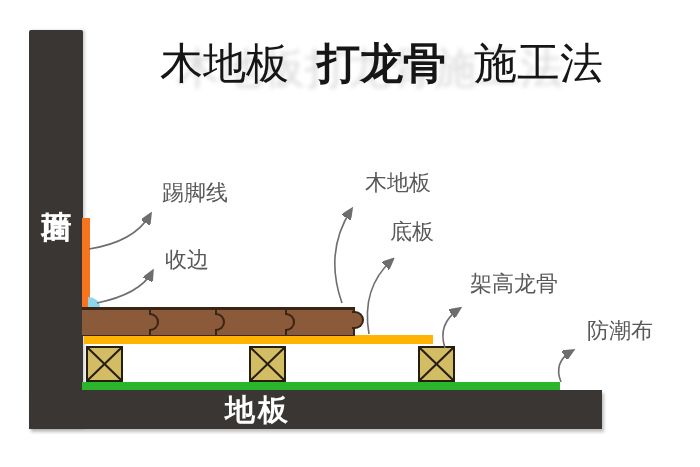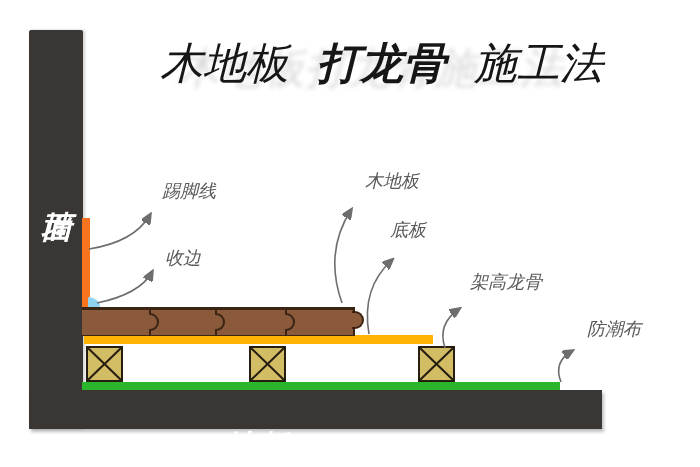--- a/index.html
+++ b/index.html
@@ -1,20 +1,19 @@
 <!DOCTYPE html>
 <html style="--background: #ffffff; --wall: #3a3633; --skirting_orange: #f5741d; --edge_trim_blue: #8fd4ee; --plank_brown: #8a5a3a; --plank_outline: #3a2413; --base_board_orange: #ffb403; --keel_fill: #d3bd64; --keel_outline: #241d10; --moisture_green: #2ab52a; --arrow_gray: #6e6e6e; --label_gray: #595959; --title_black: #161616; --text_white: #ffffff;"><head>
 <meta charset="utf-8">
 <style>
   html,body{margin:0;padding:0;background:#fff;}
   .canvas{
     position:relative;width:700px;height:467px;overflow:hidden;
     background:var(--background,#ffffff);
     font-family:"Liberation Sans","DejaVu Sans",sans-serif;
-    font-style:italic;
   }
   
   .title{
     position:absolute;left:160px;top:40px;white-space:nowrap;
     font-size:43px;color:var(--title_black,#161616);line-height:1.1;
   }
   .title .ghost{
     position:absolute;left:16px;top:5px;color:#dcdcdc;filter:blur(2px);
     z-index:0;font-weight:normal;
   }
@@ -32,21 +31,21 @@
     writing-mode:vertical-rl;color:var(--text_white,#fff);
     font-size:30px;font-weight:bold;letter-spacing:5px;
   }
   .floor{
     position:absolute;left:29px;top:390px;width:573px;height:39px;
     background:var(--wall,#3a3633);
     box-shadow:2px 3px 3px rgba(0,0,0,0.25);
   }
   .floor-label{
     position:absolute;left:196px;top:50%;transform:translateY(-50%);
-    color:var(--text_white,#fff);font-size:30px;font-weight:bold;letter-spacing:3px;margin-top:36px;
+    color:var(--text_white,#fff);font-size:30px;font-weight:bold;letter-spacing:3px;
   }
   
   .skirting{
     position:absolute;left:82px;top:218px;width:8px;height:89px;
     background:var(--skirting_orange,#f5741d);
   }
   .edge-trim{
     position:absolute;left:88px;top:297px;width:12px;height:10px;
     background:var(--edge_trim_blue,#8fd4ee);
     border-radius:0 100% 0 0;
@@ -84,21 +83,21 @@
   .k1{left:86px;} .k2{left:249px;} .k3{left:418px;}
   .keel svg{position:absolute;left:0;top:0;width:100%;height:100%;}
   .moisture{
     position:absolute;left:82px;top:382px;width:478px;height:8px;
     background:var(--moisture_green,#2ab52a);
   }
   
   .arrows{position:absolute;left:0;top:0;width:700px;height:467px;pointer-events:none;}
   .arrows path{fill:none;stroke:var(--arrow_gray,#6e6e6e);stroke-width:1.6;}
   .ann{
-    position:absolute;font-size:18px;color:var(--label_gray,#595959);
+    position:absolute;font-size:22px;color:var(--label_gray,#595959);
     white-space:nowrap;line-height:1;
   }
   .ann-skirting{left:162px;top:182px;}
   .ann-edge{left:165px;top:249px;}
   .ann-wood{left:365px;top:172px;}
   .ann-base{left:390px;top:221px;}
   .ann-keel{left:470px;top:273px;}
   .ann-moist{left:587px;top:320px;}
 </style>
 </head>

